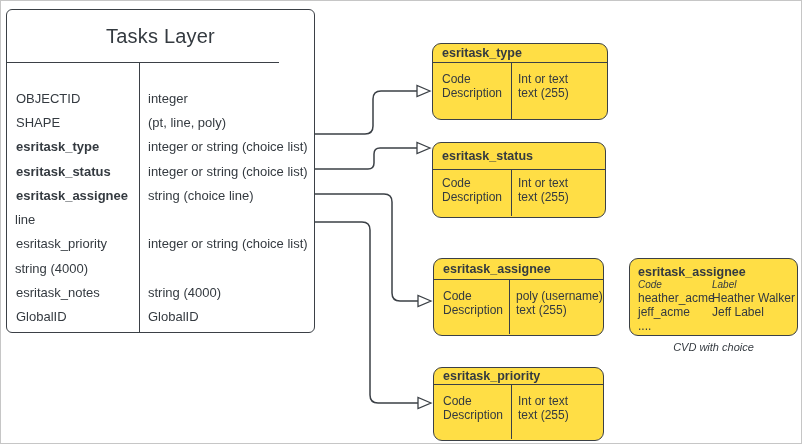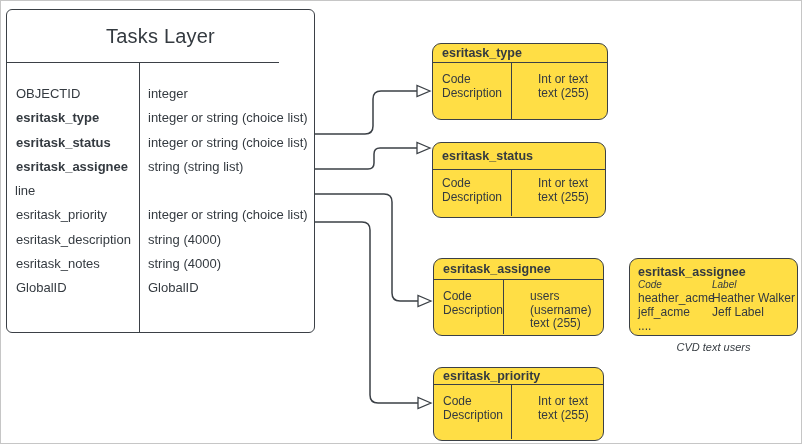--- a/index.html
+++ b/index.html
@@ -25,41 +25,41 @@
   }
   .main-table .title-divider{
     position:absolute;left:0;top:52px;width:272px;height:0;
     border-top:1.5px solid #3b4046;
   }
   .main-table .col-divider{
     position:absolute;left:132px;top:52px;width:0;bottom:0;
     border-left:1.5px solid #3b4046;
   }
   .field-rows{position:absolute;left:0;top:76px;right:0;}
-  .frow{display:flex;height:24.3px;font-size:13px;}
+  .frow{display:flex;height:24.3px;align-items:center;font-size:13px;}
   .frow .fname{width:133px;padding-left:9px;box-sizing:border-box;}
   .frow .ftype{padding-left:8px;}
   .fname.bold{font-weight:bold;}
 
   
   .choice-box{
     position:absolute;background:#ffde45;border:1.5px solid #3b4046;border-radius:9px;
     box-sizing:border-box;font-size:12px;
   }
   .choice-box .cb-header{
     display:flex;align-items:center;padding-left:9px;
     font-weight:bold;font-size:12.5px;
     border-bottom:1.5px solid #3b4046;box-sizing:border-box;
   }
   .choice-box .cb-body{display:flex;}
   .choice-box .cb-left{
     box-sizing:border-box;padding:10px 0 0 9px;line-height:13.5px;
     border-right:1.5px solid #3b4046;
   }
-  .choice-box .cb-right{padding:10px 0 0 6px;line-height:13.5px;margin-left:20px;}
+  .choice-box .cb-right{padding:10px 0 0 6px;line-height:13.5px;}
 
   
   .cvd-box{
     position:absolute;left:628px;top:257px;width:169px;height:78px;
     background:#ffde45;border:1.5px solid #3b4046;border-radius:9px;
     box-sizing:border-box;padding:6px 0 0 8px;font-size:12px;line-height:14px;
   }
   .cvd-box .cvd-title{font-weight:bold;font-size:12.5px;}
   .cvd-box .cvd-colheads{display:flex;font-style:italic;font-size:10px;line-height:12px;}
   .cvd-box .cvd-row{display:flex;}
@@ -92,40 +92,43 @@
   <div class="main-table">
     <div class="title">Tasks Layer</div>
     <div class="title-divider"></div>
     <div class="col-divider"></div>
     <div class="field-rows">
       <div class="frow">
           <span class="fname">OBJECTID</span>
           <span class="ftype">integer</span>
         </div>
       <div class="frow">
+          <span class="fname">SHAPE</span>
+          <span class="ftype">(pt, line, poly)</span>
+        </div>
+      <div class="frow">
           <span class="fname bold">esritask_type</span>
           <span class="ftype">integer or string (choice list)</span>
         </div>
       <div class="frow">
           <span class="fname bold">esritask_status</span>
           <span class="ftype">integer or string (choice list)</span>
         </div>
       <div class="frow">
           <span class="fname bold">esritask_assignee</span>
-          <span class="ftype">string (string list)</span>
+          <span class="ftype">string (choice line)</span>
         </div>
       <div class="frow">
           <span class="ftype">line</span>
         </div>
       <div class="frow">
           <span class="fname">esritask_priority</span>
           <span class="ftype">integer or string (choice list)</span>
         </div>
       <div class="frow">
-          <span class="fname">esritask_description</span>
           <span class="ftype">string (4000)</span>
         </div>
       <div class="frow">
           <span class="fname">esritask_notes</span>
           <span class="ftype">string (4000)</span>
         </div>
       <div class="frow">
           <span class="fname">GlobalID</span>
           <span class="ftype">GlobalID</span>
         </div>
@@ -161,21 +164,21 @@
   </div>
 
   <div class="choice-box" style="left:432px;top:257px;width:171px;height:78px;">
     <div class="cb-header" style="height:21px;">esritask_assignee</div>
     <div class="cb-body" style="height:54px;">
       <div class="cb-left" style="width:76px;">
         <div>Code</div>
         <div>Description</div>
       </div>
       <div class="cb-right">
-        <div>users  (username)</div>
+        <div>poly  (username)</div>
         <div>text (255)</div>
       </div>
     </div>
   </div>
 
   <div class="choice-box" style="left:432px;top:366px;width:171px;height:74px;">
     <div class="cb-header" style="height:17px;">esritask_priority</div>
     <div class="cb-body" style="height:54px;">
       <div class="cb-left" style="width:78px;">
         <div>Code</div>
@@ -197,15 +200,15 @@
     <div class="cvd-row">
       <span class="cvd-col-a">heather_acme</span>
       <span>Heather Walker</span>
     </div>
     <div class="cvd-row">
       <span class="cvd-col-a">jeff_acme</span>
       <span>Jeff Label</span>
     </div>
     <div class="cvd-row">....</div>
   </div>
-  <div class="cvd-caption">CVD text users</div>
+  <div class="cvd-caption">CVD with choice</div>
 
 </div>
 
 </body></html>

